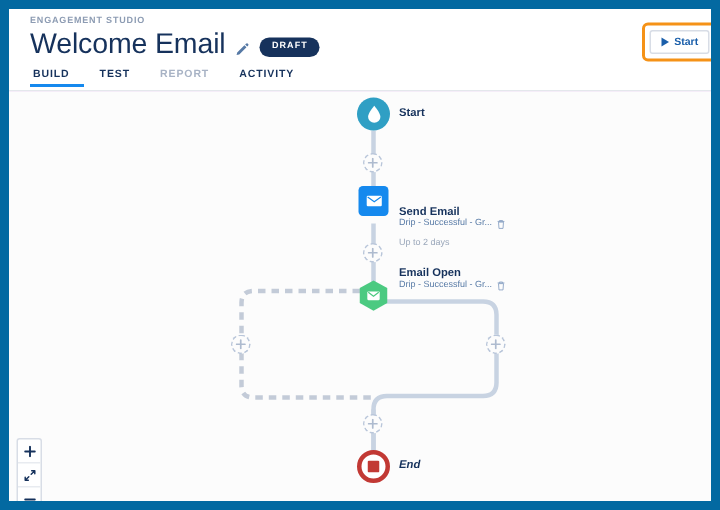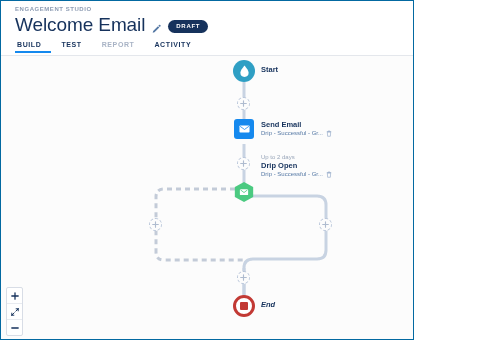--- a/index.html
+++ b/index.html
@@ -9,24 +9,24 @@
   body {
     width: 480px;
     height: 340px;
     overflow: hidden;
     background: #ffffff;
     font-family: "Liberation Sans", sans-serif;
     color: #16325c;
   }
   .app {
     position: relative;
-    width: 414px;
+    width: 480px;
     height: 340px;
     box-sizing: border-box;
-    border: 1px solid #0369a1;
+    border: 6px solid #0369a1;
     background: #f0abfc;
     overflow: hidden;
   }
 
   
   .header {
     position: absolute;
     left: 0; top: 0;
     width: 480px;
     height: 55px;
@@ -191,20 +191,21 @@
 
   .label-block {
     position: absolute;
     white-space: nowrap;
   }
   .label-title {
     font-size: 7.5px;
     font-weight: bold;
     color: #16325c;
     line-height: 9px;
+    margin-top: 11px;
   }
   .label-sub {
     font-size: 6px;
     color: #5679a5;
     line-height: 8px;
     display: flex;
     align-items: center;
     gap: 3px;
   }
   .label-wait {
@@ -339,21 +340,21 @@
     </div>
 
     <div class="plus-btn" style="left:236px; top:101px;">
       <svg width="7" height="7" viewBox="0 0 8 8">
         <path d="M4 0.8v6.4M0.8 4h6.4" stroke="#aebbcf" stroke-width="1.3" stroke-linecap="round"></path>
       </svg>
     </div>
 
     <div class="label-block" style="left:260px; top:97px;">
       <div class="label-wait">Up to 2 days</div>
-      <div class="label-title">Drip Open</div>
+      <div class="label-title">Email Open</div>
       <div class="label-sub">
         <span>Drip - Successful - Gr...</span>
         <svg width="6" height="7" viewBox="0 0 8 9">
           <path d="M1 2h6M2.6 2V1.2h2.8V2M1.8 2.6l.4 5.6h3.6l.4-5.6z" stroke="#8ba3c4" stroke-width="0.8" fill="none"></path>
         </svg>
       </div>
     </div>
 
     <div class="node" style="left:232px; top:125px;">
       <div class="node-hex">

